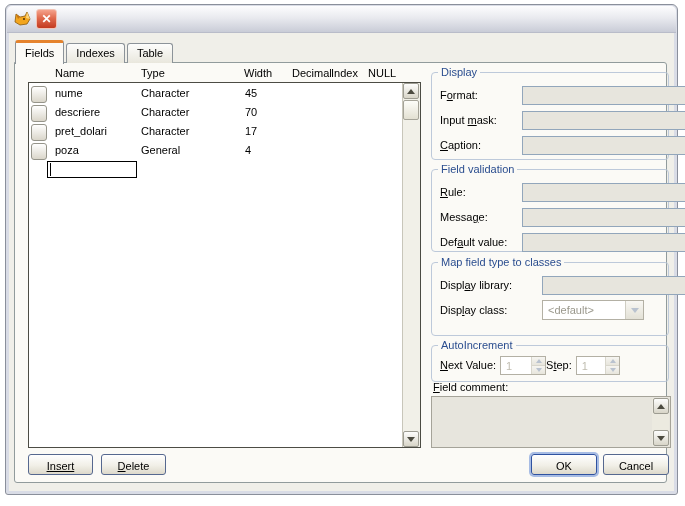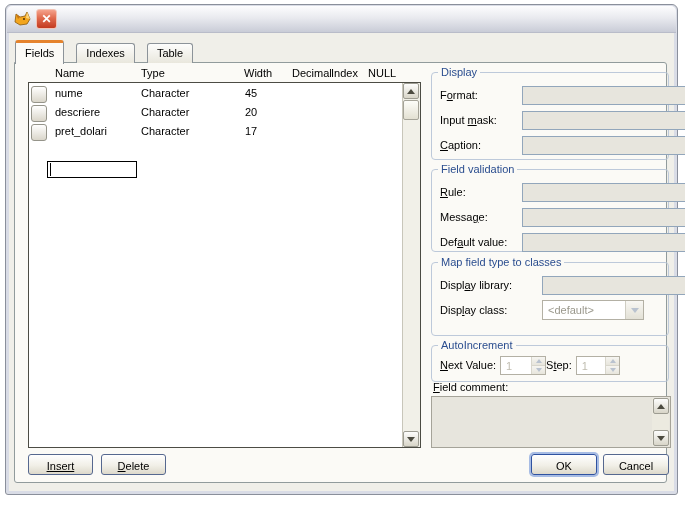--- a/index.html
+++ b/index.html
@@ -29,21 +29,21 @@
     width:21px;height:20px;border:1px solid #f2c4b6;border-radius:3px;
     background:linear-gradient(180deg,#f5a28c 0%,#e06a4d 45%,#c33a20 100%);
     box-shadow:0 0 0 1px #9f3category,inset 0 0 2px #ffd9cf;
     color:#fff;font-weight:bold;font-size:12px;line-height:18px;text-align:center;
     cursor:default;padding:0;
   }
   
   .tabs{position:absolute;left:9px;top:33px;height:25px;display:flex;align-items:flex-end;z-index:3;}
   .tab{
     border:1px solid #8c9399;border-bottom:none;border-radius:3px 3px 0 0;
-    padding:3px 9px 3px 9px;margin-right:12px;height:20px;box-sizing:border-box;
+    padding:3px 9px 3px 9px;margin-right:2px;height:20px;box-sizing:border-box;
     background:linear-gradient(180deg,#fdfdfc,#e9e7dd);
     color:#000;
   }
   .tab.active{
     height:24px;padding-top:4px;background:#fbfaf6;
     border-top:3px solid #e5832c;margin-bottom:-1px;
   }
   
   .tabpage{
     position:absolute;left:8px;top:57px;width:653px;height:421px;
@@ -190,30 +190,36 @@
         <span class="handle"></span>
         <span class="cell c-name">nume</span>
         <span class="cell c-type">Character</span>
         <span class="cell c-width">45</span>
       </div>
 
       <div class="grow" style="top:21px">
         <span class="handle"></span>
         <span class="cell c-name">descriere</span>
         <span class="cell c-type">Character</span>
-        <span class="cell c-width">20</span>
+        <span class="cell c-width">70</span>
       </div>
 
       <div class="grow" style="top:40px">
         <span class="handle"></span>
         <span class="cell c-name">pret_dolari</span>
         <span class="cell c-type">Character</span>
         <span class="cell c-width">17</span>
       </div>
 
+      <div class="grow" style="top:59px">
+        <span class="handle"></span>
+        <span class="cell c-name">poza</span>
+        <span class="cell c-type">General</span>
+        <span class="cell c-width">4</span>
+      </div>
 
       <input class="editbox" value="" style="">
       <span class="caret"></span>
 
       <div class="sb">
         <div class="sb-btn up">
             <span class="tri tri-up"></span>
           </div>
         <div class="sb-thumb"></div>
         <div class="sb-btn down">

